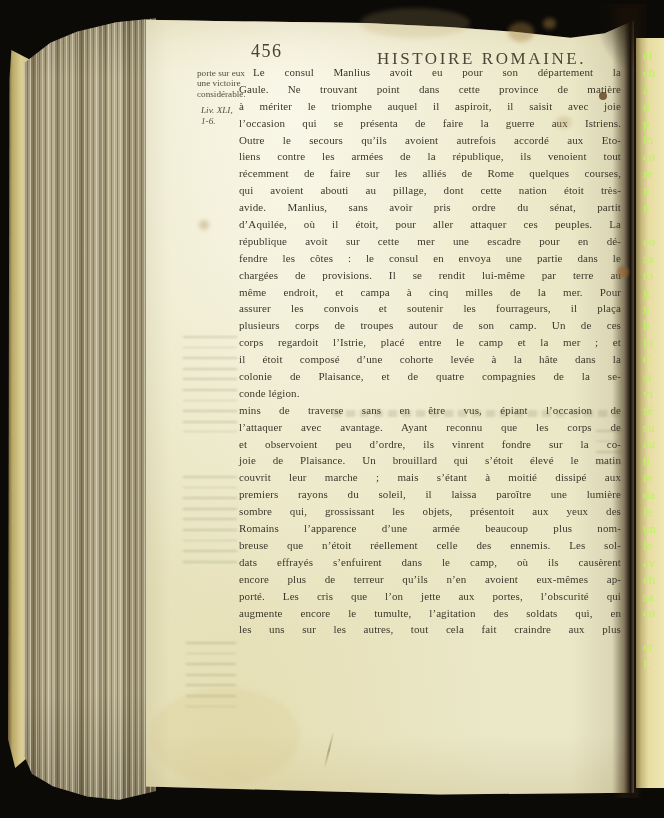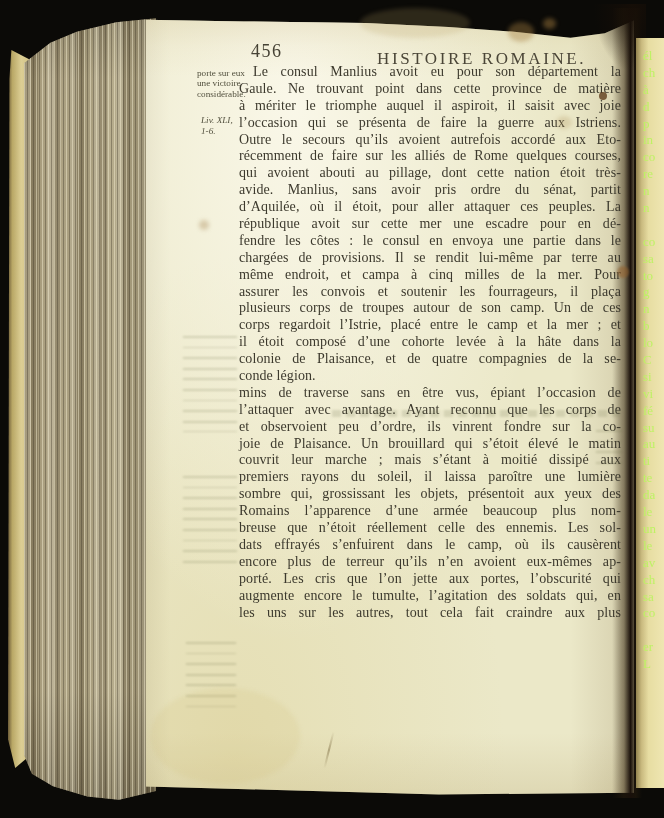--- a/index.html
+++ b/index.html
@@ -55,25 +55,25 @@
   }
   .sliver-text{
     left:643px;top:48px;width:21px;height:660px;overflow:hidden;
     font-size:13px;line-height:16.9px;color:#bef264;white-space:nowrap;
   }
 
   
   .pagenum{left:251px;top:41px;font-size:18px;letter-spacing:1.5px;color:#464235;}
   .runtitle{left:377px;top:49px;font-size:17px;letter-spacing:2.6px;color:#4a4537;}
   .margin-note{left:197px;top:68px;width:44px;font-size:9.2px;line-height:10.4px;color:#52503e;white-space:nowrap;}
-  .margin-note .ref{position:static;font-style:italic;margin-top:16px;padding-left:4px;font-family:Liberation Serif, serif;}
+  .margin-note .ref{position:static;font-style:italic;margin-top:6px;padding-left:4px;font-family:Liberation Serif, serif;}
   .margin-note div{position:static;}
   .body-text{
     left:239px;top:64px;width:382px;
-    font-size:14px;line-height:16.9px;color:#3c392d;letter-spacing:.1px;
+    font-size:11px;line-height:16.9px;color:#3c392d;letter-spacing:.1px;
   }
   .body-text div{position:static;}
   .bline{height:16.9px;text-align:justify;text-align-last:justify;}
   .bline.indent{text-indent:14px;}
   .bline.short{text-align-last:left;}
   .sliver-text div{position:static;height:16.9px;}
 
   
   .ghost{
     background:repeating-linear-gradient(180deg,rgba(112,116,78,.40) 0 1.7px,rgba(112,116,78,0) 1.7px 10.6px);
@@ -164,20 +164,21 @@
         <div>1-6.</div>
       </div>
   </div>
 
   <div class="body-text">
       <div class="bline indent">Le consul Manlius avoit eu pour son département la</div>
       <div class="bline">Gaule. Ne trouvant point dans cette province de matière</div>
       <div class="bline">à mériter le triomphe auquel il aspiroit, il saisit avec joie</div>
       <div class="bline">l’occasion qui se présenta de faire la guerre aux Istriens.</div>
       <div class="bline">Outre le secours qu’ils avoient autrefois accordé aux Eto-</div>
+      <div class="bline">liens contre les armées de la république, ils venoient tout</div>
       <div class="bline">récemment de faire sur les alliés de Rome quelques courses,</div>
       <div class="bline">qui avoient abouti au pillage, dont cette nation étoit très-</div>
       <div class="bline">avide. Manlius, sans avoir pris ordre du sénat, partit</div>
       <div class="bline">d’Aquilée, où il étoit, pour aller attaquer ces peuples. La</div>
       <div class="bline">république avoit sur cette mer une escadre pour en dé-</div>
       <div class="bline">fendre les côtes : le consul en envoya une partie dans le</div>
       <div class="bline">chargées de provisions. Il se rendit lui-même par terre au</div>
       <div class="bline">même endroit, et campa à cinq milles de la mer. Pour</div>
       <div class="bline">assurer les convois et soutenir les fourrageurs, il plaça</div>
       <div class="bline">plusieurs corps de troupes autour de son camp. Un de ces</div>

